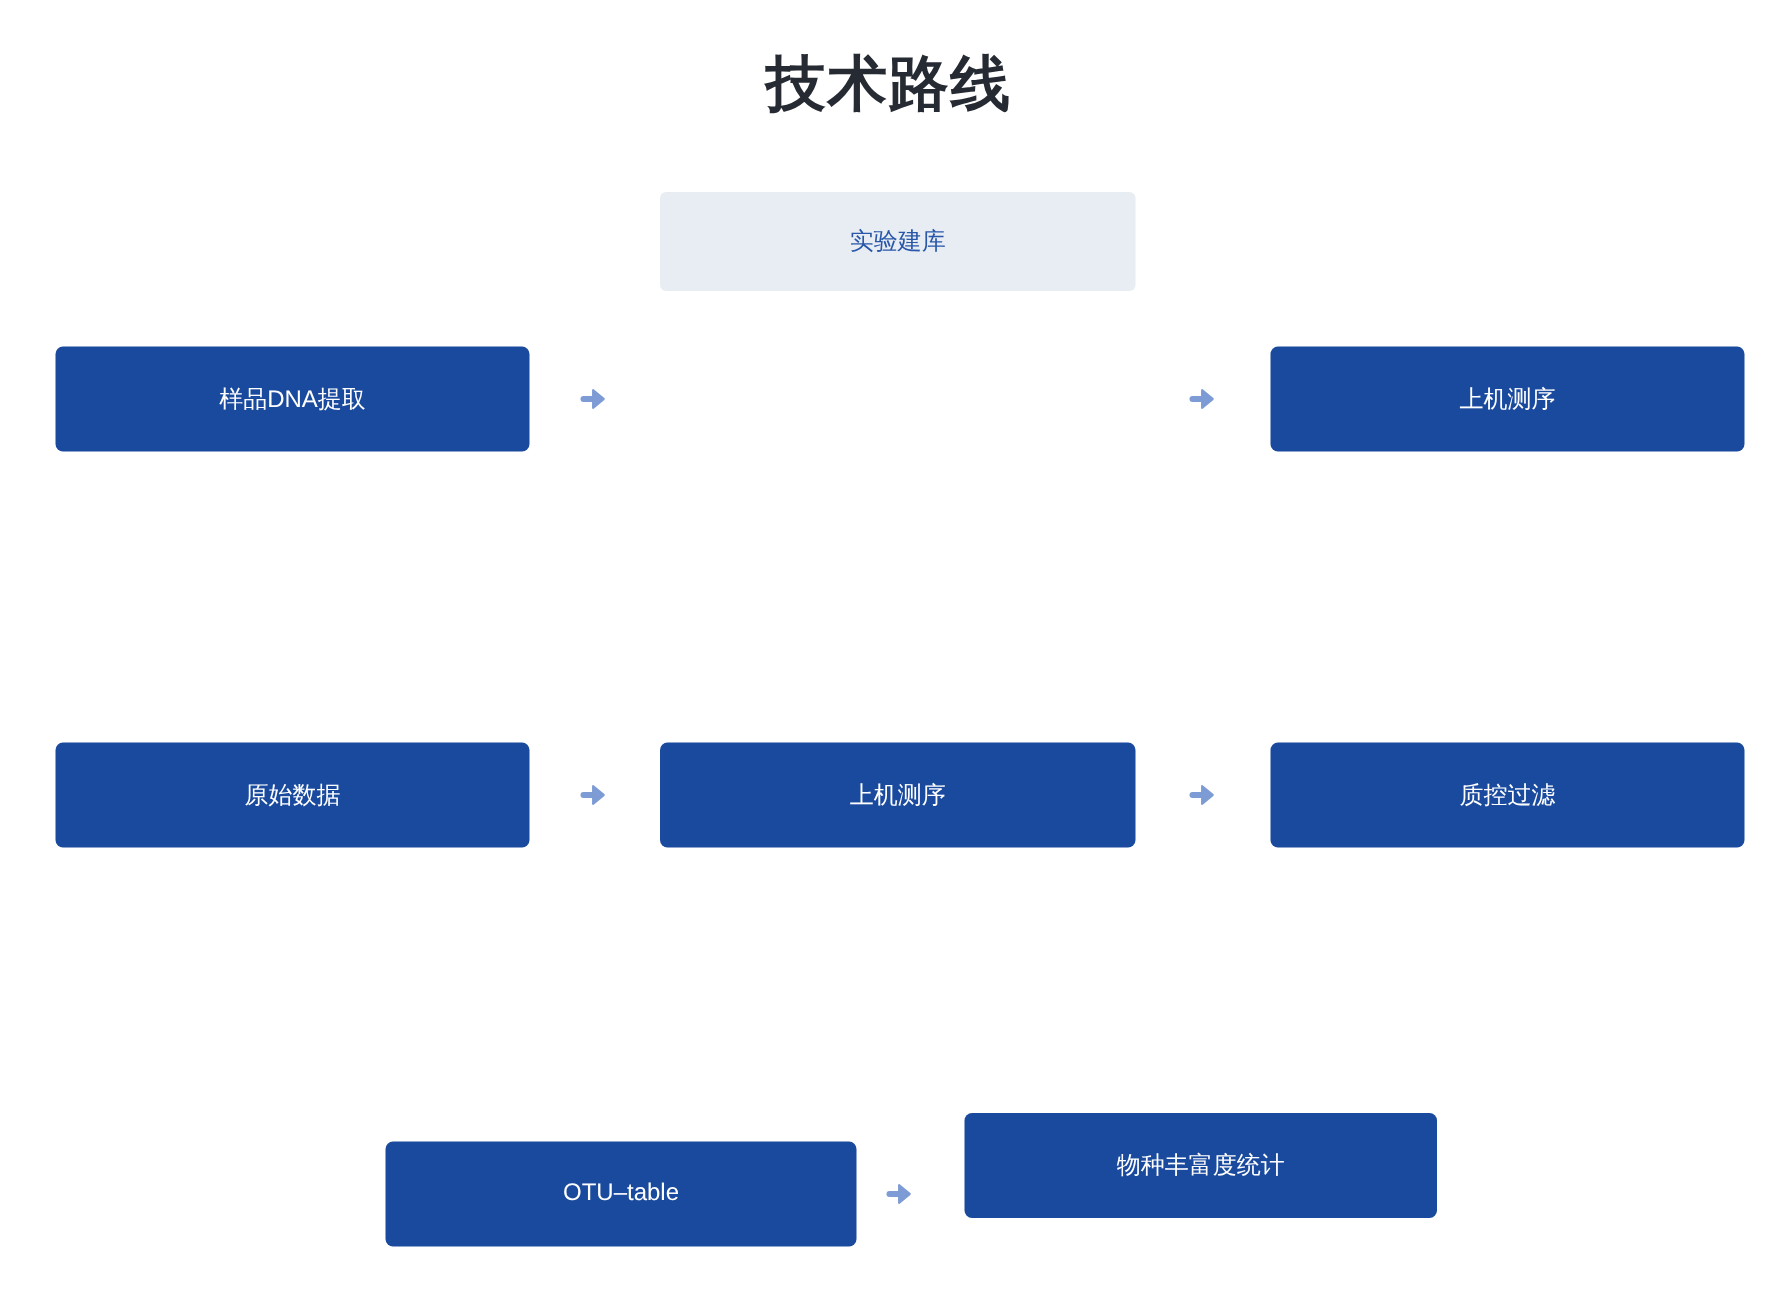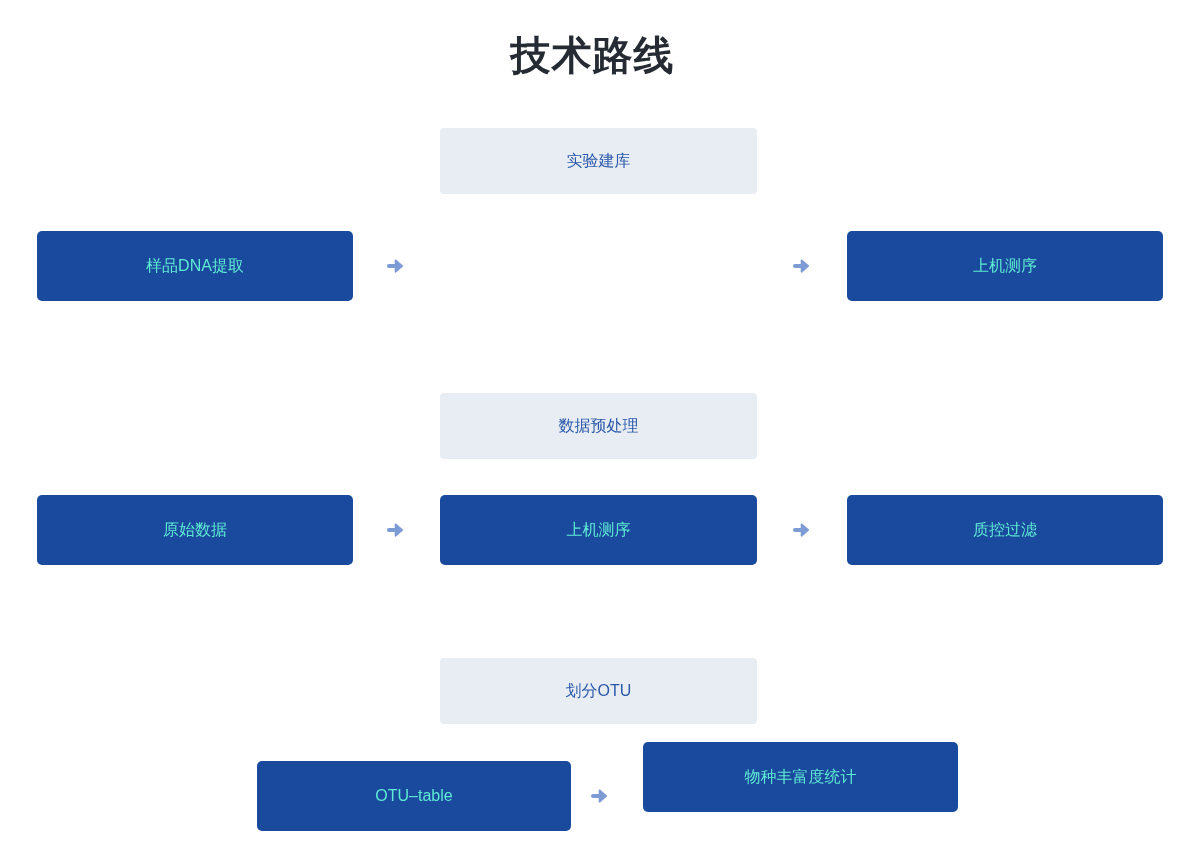--- a/index.html
+++ b/index.html
@@ -42,21 +42,21 @@
   .step {
     position: absolute;
     height: 70px;
     background: var(--box-dark, #1a4a9e);
     border-radius: 5px;
     display: flex;
     align-items: center;
     justify-content: center;
     font-size: 16px;
     font-weight: 500;
-    color: #5eead4;
+    color: #ffffff;
   }
   .arrow {
     position: absolute;
     width: 20px;
     height: 20px;
     color: var(--arrow, #7d9bd4);
     display: flex;
     align-items: center;
     justify-content: center;
   }
@@ -83,21 +83,20 @@
 
   <div class="arrow" style="left:792px; top:256px;">
     <svg width="20" height="20" viewBox="0 0 20 20" aria-hidden="true">
       <path d="M3 10 H10" stroke="currentColor" stroke-width="4" stroke-linecap="round" fill="none"></path>
       <path d="M9.5 4.2 L16.4 10 L9.5 15.8 Z" fill="currentColor" stroke="currentColor" stroke-width="1.6" stroke-linejoin="round"></path>
     </svg>
   </div>
 
   <div class="step" style="left:847px; top:231px; width:316px;">上机测序</div>
 
-  <div class="hdr" style="left:440px; top:393px; width:317px;">数据预处理</div>
 
   <div class="step" style="left:37px; top:495px; width:316px;">原始数据</div>
 
   <div class="arrow" style="left:386px; top:520px;">
     <svg width="20" height="20" viewBox="0 0 20 20" aria-hidden="true">
       <path d="M3 10 H10" stroke="currentColor" stroke-width="4" stroke-linecap="round" fill="none"></path>
       <path d="M9.5 4.2 L16.4 10 L9.5 15.8 Z" fill="currentColor" stroke="currentColor" stroke-width="1.6" stroke-linejoin="round"></path>
     </svg>
   </div>
 
@@ -105,21 +104,20 @@
 
   <div class="arrow" style="left:792px; top:520px;">
     <svg width="20" height="20" viewBox="0 0 20 20" aria-hidden="true">
       <path d="M3 10 H10" stroke="currentColor" stroke-width="4" stroke-linecap="round" fill="none"></path>
       <path d="M9.5 4.2 L16.4 10 L9.5 15.8 Z" fill="currentColor" stroke="currentColor" stroke-width="1.6" stroke-linejoin="round"></path>
     </svg>
   </div>
 
   <div class="step" style="left:847px; top:495px; width:316px;">质控过滤</div>
 
-  <div class="hdr" style="left:440px; top:658px; width:317px;">划分OTU</div>
 
   <div class="step" style="left:243px; top:761px; width:314px;margin-left:14px;">OTU–table</div>
 
   <div class="arrow" style="left:590px; top:786px;">
     <svg width="20" height="20" viewBox="0 0 20 20" aria-hidden="true">
       <path d="M3 10 H10" stroke="currentColor" stroke-width="4" stroke-linecap="round" fill="none"></path>
       <path d="M9.5 4.2 L16.4 10 L9.5 15.8 Z" fill="currentColor" stroke="currentColor" stroke-width="1.6" stroke-linejoin="round"></path>
     </svg>
   </div>
 

